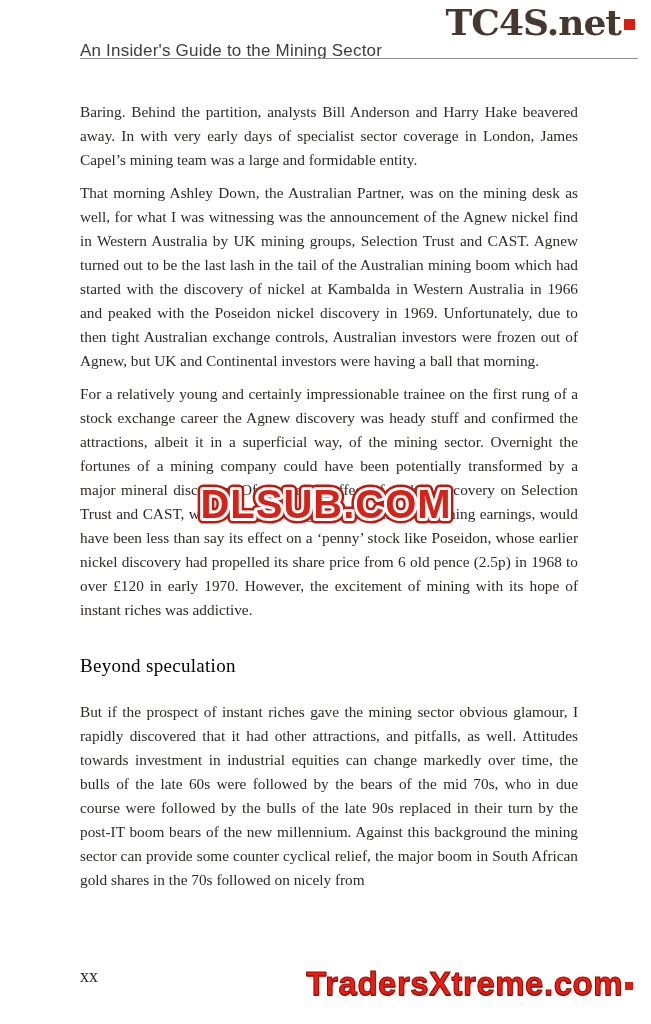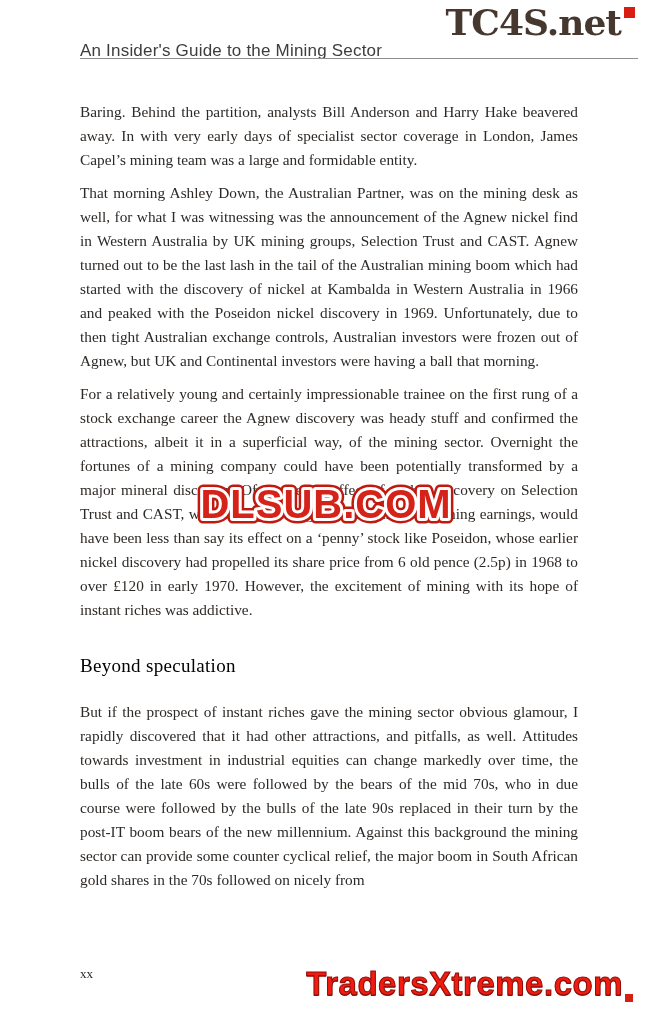--- a/index.html
+++ b/index.html
@@ -8,21 +8,21 @@
     width:651px; height:1024px;
     position:relative;
     font-family:"Liberation Serif", serif;
     overflow:hidden;
   }
   .page { position:absolute; inset:0; background:#ffffff; }
 
   
   .top-logo {
     position:absolute; top:2px; right:16px;
-    display:flex; align-items:flex-start;
+    display:flex; align-items:center;
     font-family:"DejaVu Serif", serif;
     font-weight:700; font-size:36px; line-height:40px;
     color:#453729; letter-spacing:-1px;
     color:#46382f;
   }
   .logo-square {
     display:inline-block; width:11px; height:11px;
     background:#d81e12; margin-left:3px; margin-top:5px;
   }
   .logo-square.small { width:8px; height:8px; margin-top:3px; margin-left:2px; }
@@ -60,25 +60,25 @@
     font-weight:700; font-size:40px;
     text-anchor:middle; letter-spacing:1px;
   }
   .wm-back  { fill:none; stroke:#c01a10; stroke-width:11px; stroke-linejoin:round; }
   .wm-mid   { fill:none; stroke:#ffffff; stroke-width:6px;  stroke-linejoin:round; }
   .wm-front { fill:#d6231a; }
 
   
   .page-number {
     position:absolute; left:80px; top:966px;
-    font-size:13px; color:#2d2926;
+    font-size:18px; color:#2d2926;
   }
   .bottom-logo {
     position:absolute; top:966px; right:18px;
-    display:flex; align-items:flex-end;
+    display:flex; align-items:center;
     font-family:"Liberation Sans", sans-serif;
     font-weight:700; font-size:33px; line-height:36px;
     color:#ef1c11; letter-spacing:0.5px;
     -webkit-text-stroke:1px #8e0c06;
     text-shadow:0 1px 0 #9c1008;
   }
 </style>
 </head>
 <body>
 

